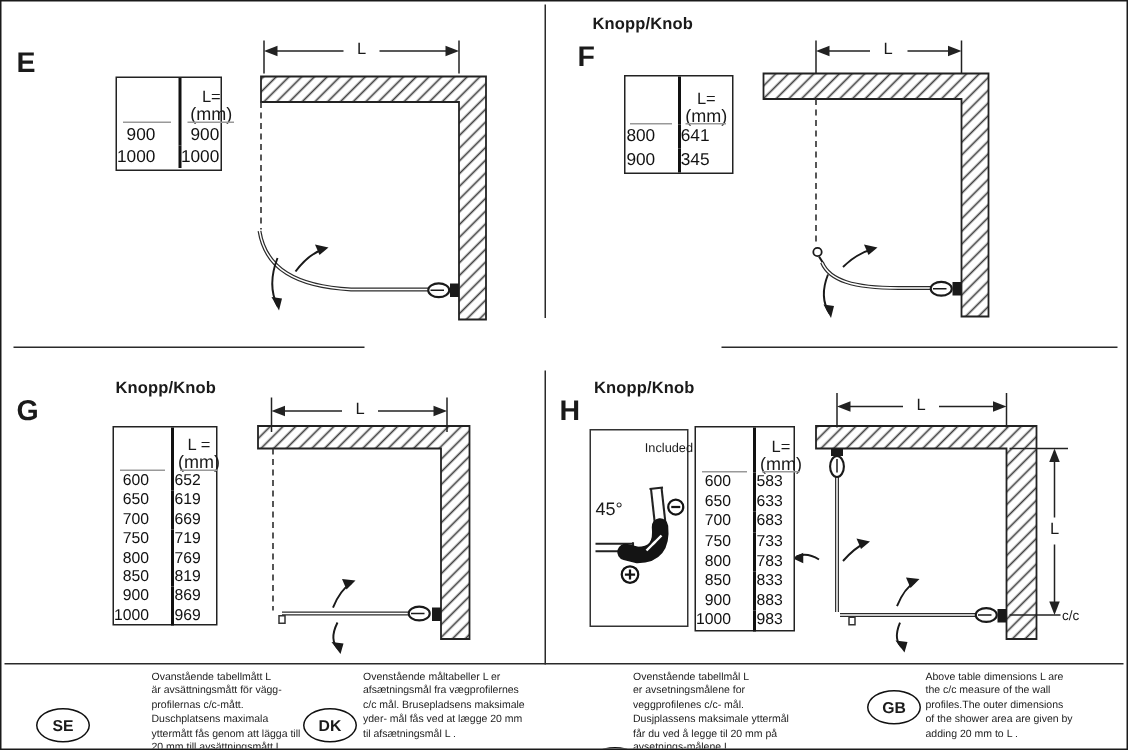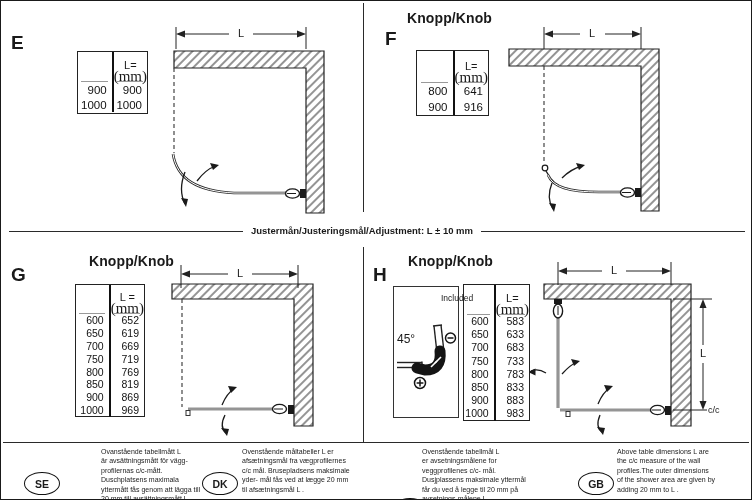--- a/index.html
+++ b/index.html
@@ -5,52 +5,52 @@
   html,body { margin:0; padding:0; background:#e8e8e8; }
   .page {
     position:relative; width:752px; height:500px; background:#fff;
     border:1.6px solid #1a1a1a; box-sizing:border-box; overflow:hidden;
     font-family:"Liberation Sans", sans-serif; color:#1a1a1a;
   }
   .artwork { position:absolute; left:0; top:0; z-index:1; }
   .ovl { position:absolute; z-index:2; }
 
   .panel-letter { font-size:19px; font-weight:bold; }
-  .knob-label  { font-size:14px; font-weight:bold; letter-spacing:0.1px;margin-left:12px; }
+  .knob-label  { font-size:11px; font-weight:bold; letter-spacing:0.1px; }
   .dim-label   { font-size:11px; text-align:center; }
   .cc-label    { font-size:9px; }
 
   
   .dim-table {
     position:absolute; z-index:2; background:#fff; box-sizing:border-box;
     border:1.4px solid #222; display:grid; grid-template-columns:1fr 1fr;
   }
-  .dim-table .cell { text-align:right; padding-right:5px; color:#111; }
+  .dim-table .cell { text-align:right; padding-right:15px; color:#111; }
   .dim-table .c2 { border-left:2px solid #111; }
   .dim-table .head { position:relative; display:flex; flex-direction:column;
     justify-content:flex-end; align-items:center; padding-bottom:1px; }
   .dim-table .head::after { content:''; position:absolute; bottom:0; left:10%;
     width:78%; height:1.3px; background:#999; }
   .dim-table .head .hl1 { font-size:11px; line-height:11px; }
-  .dim-table .head .hl2 { font-size:15px; line-height:10px;font-family:Liberation Serif, serif; }
+  .dim-table .head .hl2 { font-size:12px; line-height:10px; }
   .t-ef .cell { font-size:11.5px; line-height:16px; }
   .t-g  .cell { font-size:10.5px; line-height:12.9px; }
   .t-h  .cell { font-size:10.5px; line-height:13.2px; }
 
   
   .vline { position:absolute; z-index:1; width:1.2px; background:#2a2a2a; }
   .hline { position:absolute; z-index:1; height:1.2px; background:#2a2a2a; }
   .adjust-text { position:absolute; z-index:2; left:243px; top:224px; width:236px;
     text-align:center; font-size:9.5px; font-weight:bold; }
 
   
   .included-box { position:absolute; z-index:2; left:392px; top:285px; width:66px;
     height:132px; border:1.3px solid #333; box-sizing:border-box; background:transparent; }
   .included-label { position:absolute; left:392px; top:292px; width:69px;
-    text-align:left; font-size:8.5px; z-index:3;margin-left:48px; }
+    text-align:right; font-size:8.5px; z-index:3; }
   .angle-label { position:absolute; left:396px; top:331px; width:24px;
     font-size:12px; z-index:3; }
 
   
   .badge { position:absolute; z-index:2; width:34px; height:21px;
     border:1.9px solid #111; border-radius:50%; display:flex; align-items:center;
     justify-content:center; font-weight:bold; font-size:10.5px; }
   .lang-text { position:absolute; z-index:2; font-size:7px; line-height:9.4px;
     color:#1c1c1c; width:145px; }
 </style>
@@ -240,21 +240,20 @@
         <line x1="415.6" y1="382" x2="422.4" y2="382" stroke="#141414" stroke-width="1.5"></line>
         <line x1="419" y1="378.6" x2="419" y2="385.4" stroke="#141414" stroke-width="1.5"></line>
       </g>
     </g>
   </svg>
 
   <div class="vline" style="left:362px; top:2px; height:209px;"></div>
   <div class="vline" style="left:362px; top:246px; height:196px;"></div>
   <div class="hline" style="left:8px; top:230px; width:234px;"></div>
   <div class="hline" style="left:480px; top:230px; width:264px;"></div>
-  <div class="adjust-text">Justermån/Justeringsmål/Adjustment: L ± 10 mm</div>
   <div class="hline" style="left:2px; top:441px; width:746px;"></div>
 
   <span class="ovl panel-letter" style="left:10px; top:31px;">E</span>
   <span class="ovl panel-letter" style="left:384px; top:27px;">F</span>
   <span class="ovl panel-letter" style="left:10px; top:263px;">G</span>
   <span class="ovl panel-letter" style="left:372px; top:263px;">H</span>
 
   <span class="ovl knob-label" style="left:394px; top:9px;">Knopp/Knob</span>
   <span class="ovl knob-label" style="left:76px; top:252px;">Knopp/Knob</span>
   <span class="ovl knob-label" style="left:395px; top:252px;">Knopp/Knob</span>
@@ -284,21 +283,21 @@
 
   <div class="dim-table t-ef" style="left:415px; top:49px; width:73px; height:66px; grid-template-rows:32px 16px 16px;">
     <div class="head"></div>
     <div class="head c2">
       <span class="hl1">L=</span>
       <span class="hl2">(mm)</span>
     </div>
     <div class="cell">800</div>
     <div class="cell c2">641</div>
     <div class="cell">900</div>
-    <div class="cell c2">916</div>
+    <div class="cell c2">345</div>
   </div>
 
   <div class="dim-table t-g" style="left:74px; top:283px; width:70px; height:133px; grid-template-rows:29px repeat(8, 12.9px);">
     <div class="head"></div>
     <div class="head c2">
       <span class="hl1">L =</span>
       <span class="hl2">(mm)</span>
     </div>
     <div class="cell">600</div>
     <div class="cell c2">652</div>
@@ -364,21 +363,21 @@
   <div class="badge" style="left:391px; top:497px;">NO</div>
   <div class="lang-text" style="left:421px; top:446px;">
     <div>Ovenstående tabellmål L</div>
     <div>er avsetningsmålene for</div>
     <div>veggprofilenes c/c- mål.</div>
     <div>Dusjplassens maksimale yttermål</div>
     <div>får du ved å legge til 20 mm på</div>
     <div>avsetnings-målene L .</div>
   </div>
 
-  <div class="badge" style="left:577px; top:471px;">GB</div>
+  <div class="badge" style="left:577px; top:459px;">GB</div>
   <div class="lang-text" style="left:616px; top:446px;">
     <div>Above table dimensions L are</div>
     <div>the c/c measure of the wall</div>
     <div>profiles.The outer dimensions</div>
     <div>of the shower area are given by</div>
     <div>adding 20 mm to L .</div>
   </div>
 
 </div>
 

